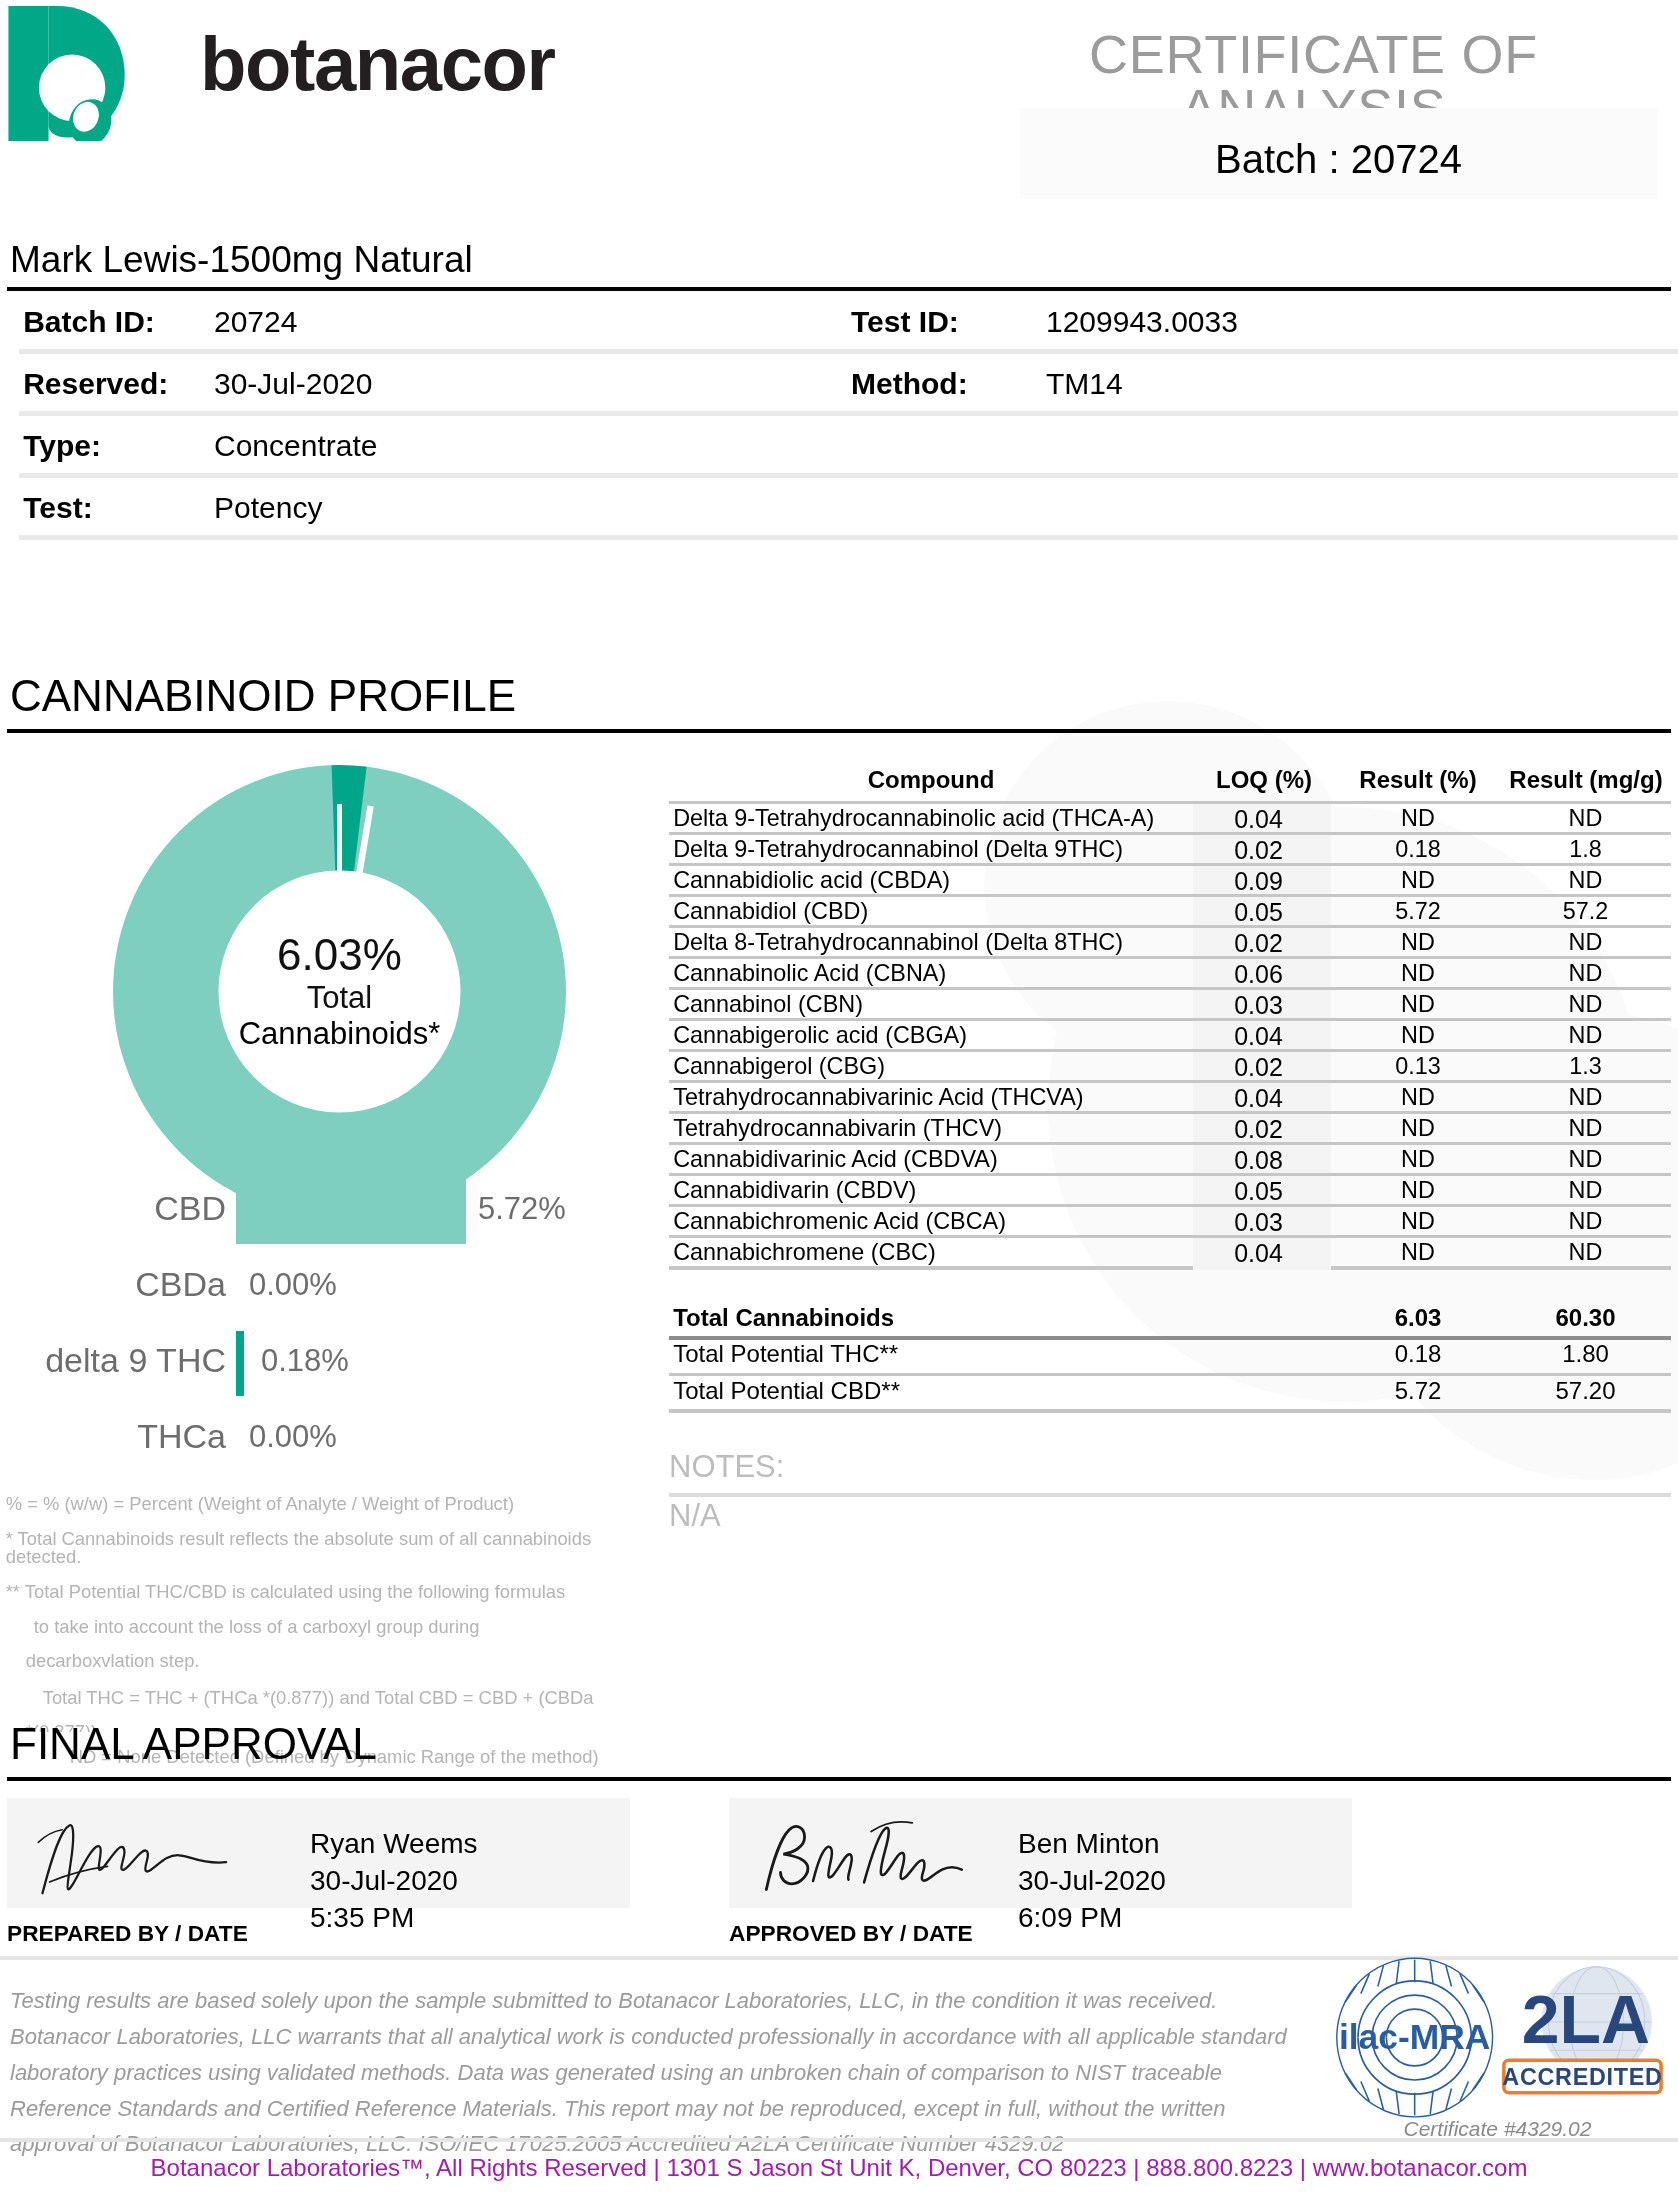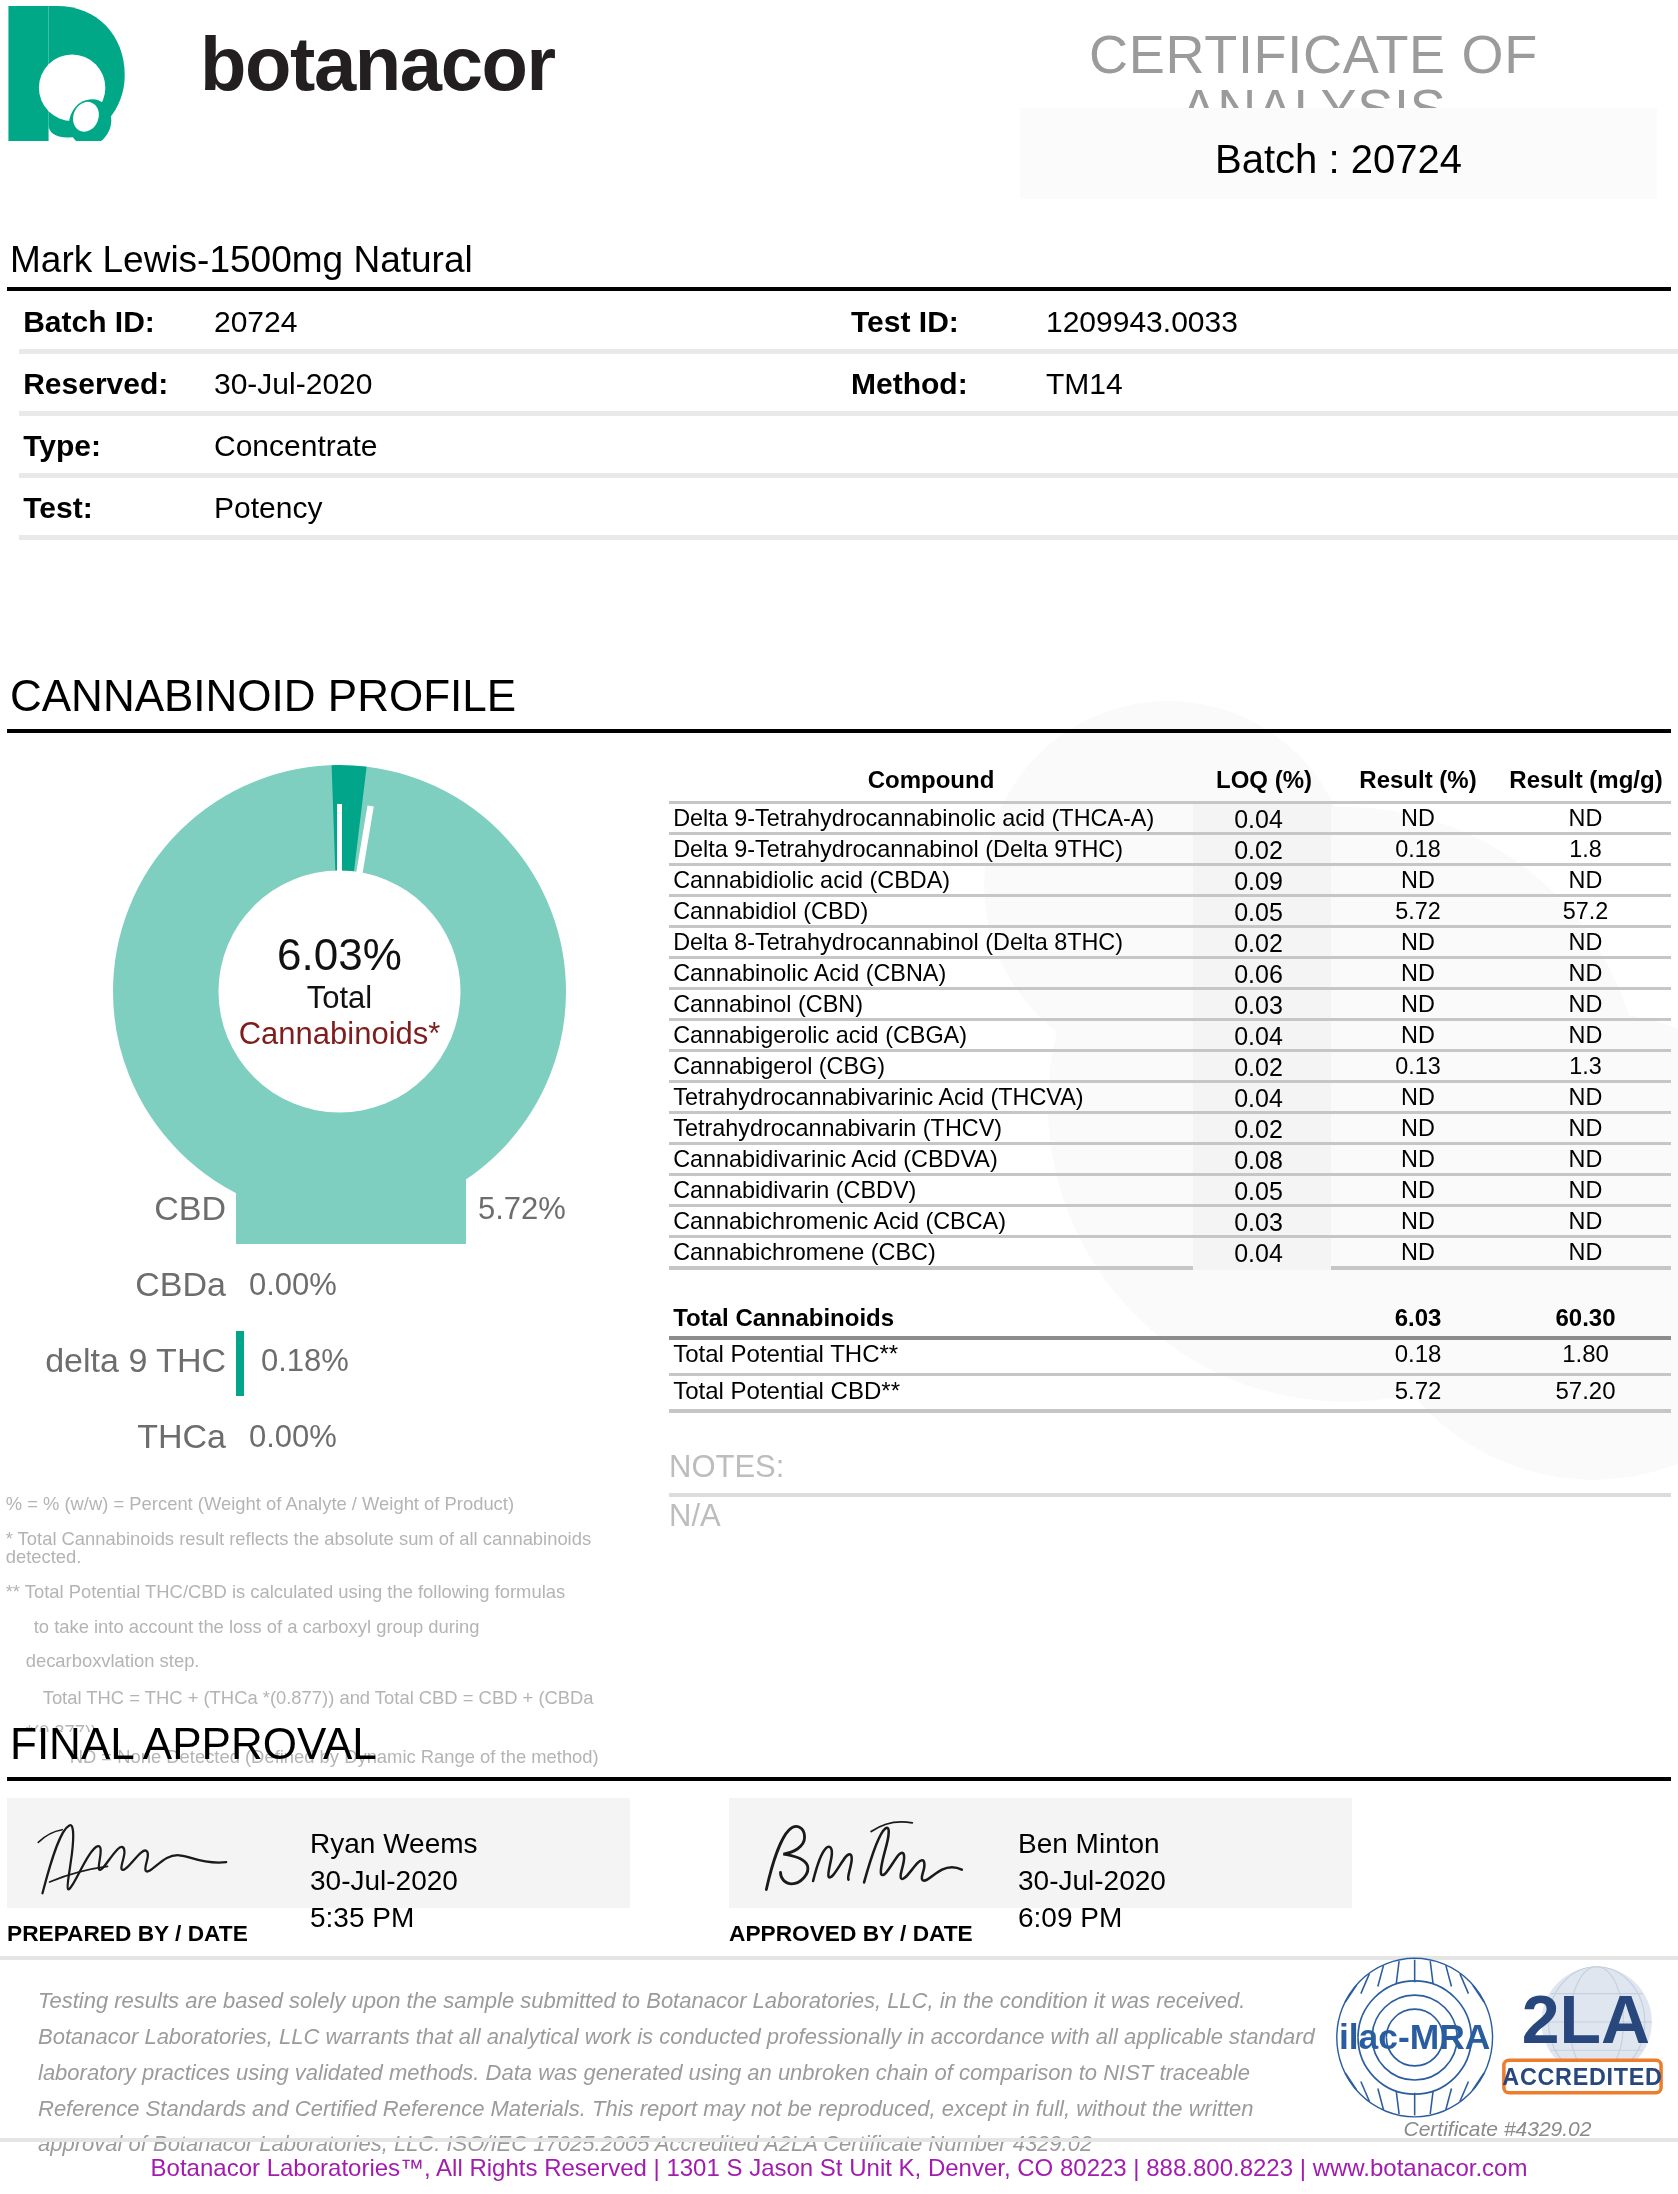--- a/index.html
+++ b/index.html
@@ -58,21 +58,21 @@
 
   
   .donut-wrap { position: absolute; left: 113px; top: 765px; width: 453px; height: 453px; }
   .donut-center {
     position: absolute; left: 0; top: 0; width: 453px; height: 453px;
     display: flex; flex-direction: column; align-items: center; justify-content: center;
     pointer-events: none;
   }
   .donut-pct { font-size: 44px; color: #111; line-height: 1.12; }
   .donut-sub1 { font-size: 31px; color: #111; line-height: 1.18; }
-  .donut-sub2 { font-size: 31px; color: #7f1d1d; line-height: 1.18; white-space: nowrap; }
+  .donut-sub2 { font-size: 31px; color: #000000; line-height: 1.18; white-space: nowrap; }
 
   
   .barchart { position: absolute; left: 0px; top: 1175px; width: 637px; }
   .bar-row { position: relative; height: 76px; }
   .bar-label {
     position: absolute; right: 411px; top: 14px; width: 269px; text-align: right;
     font-size: 34px; color: #6d6d6d; white-space: nowrap;
   }
   .bar-track { position: absolute; left: 236px; top: 4.2px; height: 65px; }
   .bar-fill { height: 65px; background: #7ecfc0; }
@@ -137,21 +137,21 @@
   .sigbox {
     position: absolute; height: 110px; background: #f4f4f4;
   }
   .sig-img { position: absolute; height: 85px; }
   .sig-name { position: absolute; font-size: 28px; line-height: 1.33; white-space: nowrap; }
   .caption { position: absolute; font-size: 22.7px; font-weight: 700; letter-spacing: 0px; }
 
   
   .disclaimer {
     position: absolute; left: 10px; top: 1983px; width: 1303px;
-    font-size: 22px; font-style: italic; color: #9b9b9b; line-height: 1.63; margin-left: 28px;
+    font-size: 22px; font-style: italic; color: #9b9b9b; line-height: 1.63;
   }
   .accred { position: absolute; left: 1331px; top: 1954px; width: 333px; height: 177px; }
   .cert-no {
     position: absolute; left: 1331px; top: 2117px; width: 333px; text-align: center;
     font-size: 21px; font-style: italic; color: #8a8a8a;
   }
   .footer-rule { position: absolute; left: 0; width: 1678px; height: 4.2px; background: #e5e5e5; }
   .footer-text {
     position: absolute; left: 0; top: 2154px; width: 1678px; text-align: center;
     font-size: 24px; color: #a21caf;

